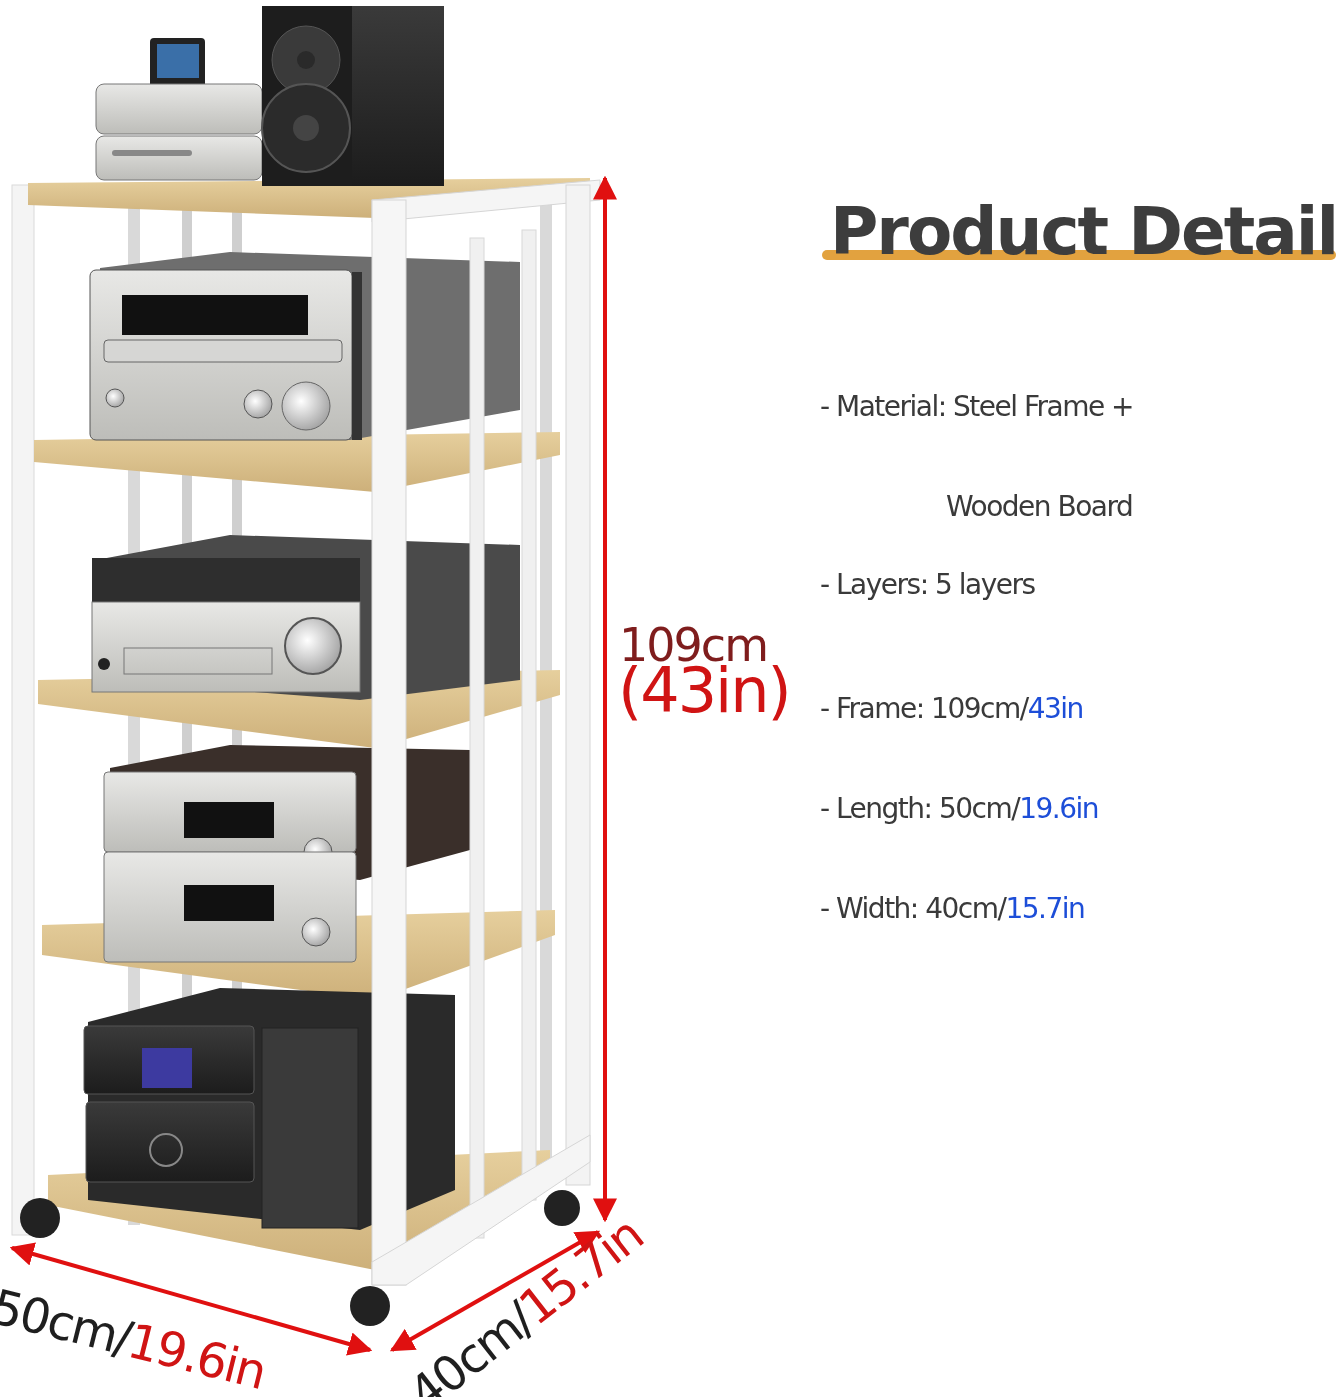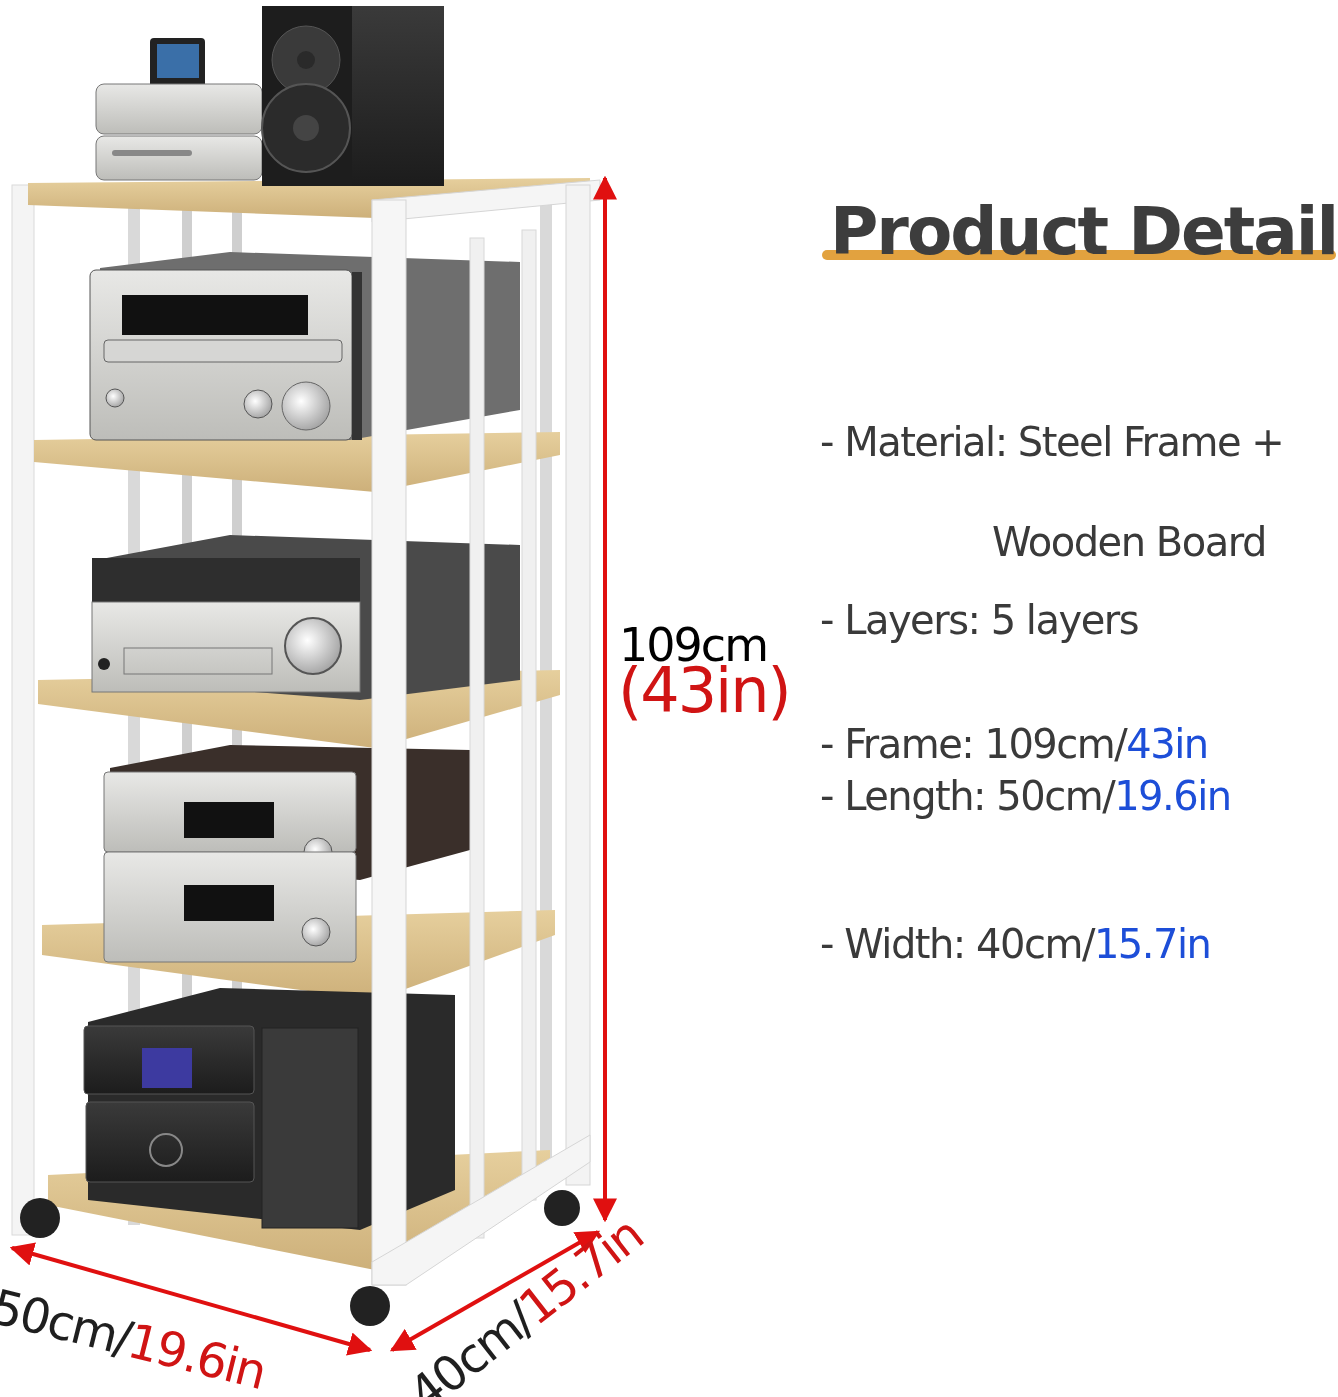--- a/index.html
+++ b/index.html
@@ -8,28 +8,28 @@
   .stage { position: absolute; left: 0; top: 0; width: 1338px; height: 1397px; }
   svg.product { position: absolute; left: 0; top: 0; }
 
   .title-wrap { position: absolute; left: 822px; top: 192px; width: 516px; height: 80px; }
   .title { position: absolute; left: 8px; top: 0; font-weight: 700; font-size: 66px;
            letter-spacing: -2px; color: #3d3d3d; line-height: 80px; white-space: nowrap;
            font-family: "DejaVu Sans", sans-serif; }
   .underline { position: absolute; left: 0; top: 58px; width: 514px; height: 10px;
                background: #e2a23f; border-radius: 6px; }
 
-  .spec { position: absolute; left: 820px; font-size: 40px; color: #3a3a3a; white-space: nowrap;
-          font-family: "DejaVu Sans", sans-serif; letter-spacing: -1.5px; margin-top: 29px; }
+  .spec { position: absolute; left: 820px; font-size: 28px; color: #3a3a3a; white-space: nowrap;
+          font-family: "DejaVu Sans", sans-serif; letter-spacing: -1.5px; }
   .spec .red { color: #1d4ed8; }
-  .spec-cont { left: 992px; }
+  .spec-cont { left: 946px; }
 
   .dim-h { position: absolute; left: 618px; top: 622px; text-align: center; width: 150px;
            font-family: "DejaVu Sans", sans-serif; line-height: 46px; letter-spacing: -2px; }
-  .dim-h .cm { font-size: 46px; color: #000000; }
+  .dim-h .cm { font-size: 46px; color: #7f1d1d; }
   .dim-h .in { font-size: 62px; color: #d01414; }
 
   .dim-len { position: absolute; left: 0; top: 1278px; font-size: 48px; white-space: nowrap;
              transform-origin: 0 0; transform: rotate(14deg); font-family: "DejaVu Sans", sans-serif;
              letter-spacing: -2px; }
   .dim-wid { position: absolute; left: 398px; top: 1378px; font-size: 48px; white-space: nowrap;
              transform-origin: 0 0; transform: rotate(-38deg); font-family: "DejaVu Sans", sans-serif;
              letter-spacing: -2px; }
   .dark { color: #1f1f1f; }
   .red { color: #d01414; }
@@ -175,19 +175,19 @@
   </div>
   <div class="spec spec-cont" style="top:490px">
     <span>Wooden Board</span>
   </div>
   <div class="spec" style="top:568px">
     <span>- Layers: 5 layers</span>
   </div>
   <div class="spec" style="top:692px">
     <span>- Frame: 109cm/</span><span class="red">43in</span>
   </div>
-  <div class="spec" style="top:744px">
+  <div class="spec" style="top:792px">
     <span>- Length: 50cm/</span><span class="red">19.6in</span>
   </div>
   <div class="spec" style="top:892px">
     <span>- Width: 40cm/</span><span class="red">15.7in</span>
   </div>
 </div>
 
 </body></html>

